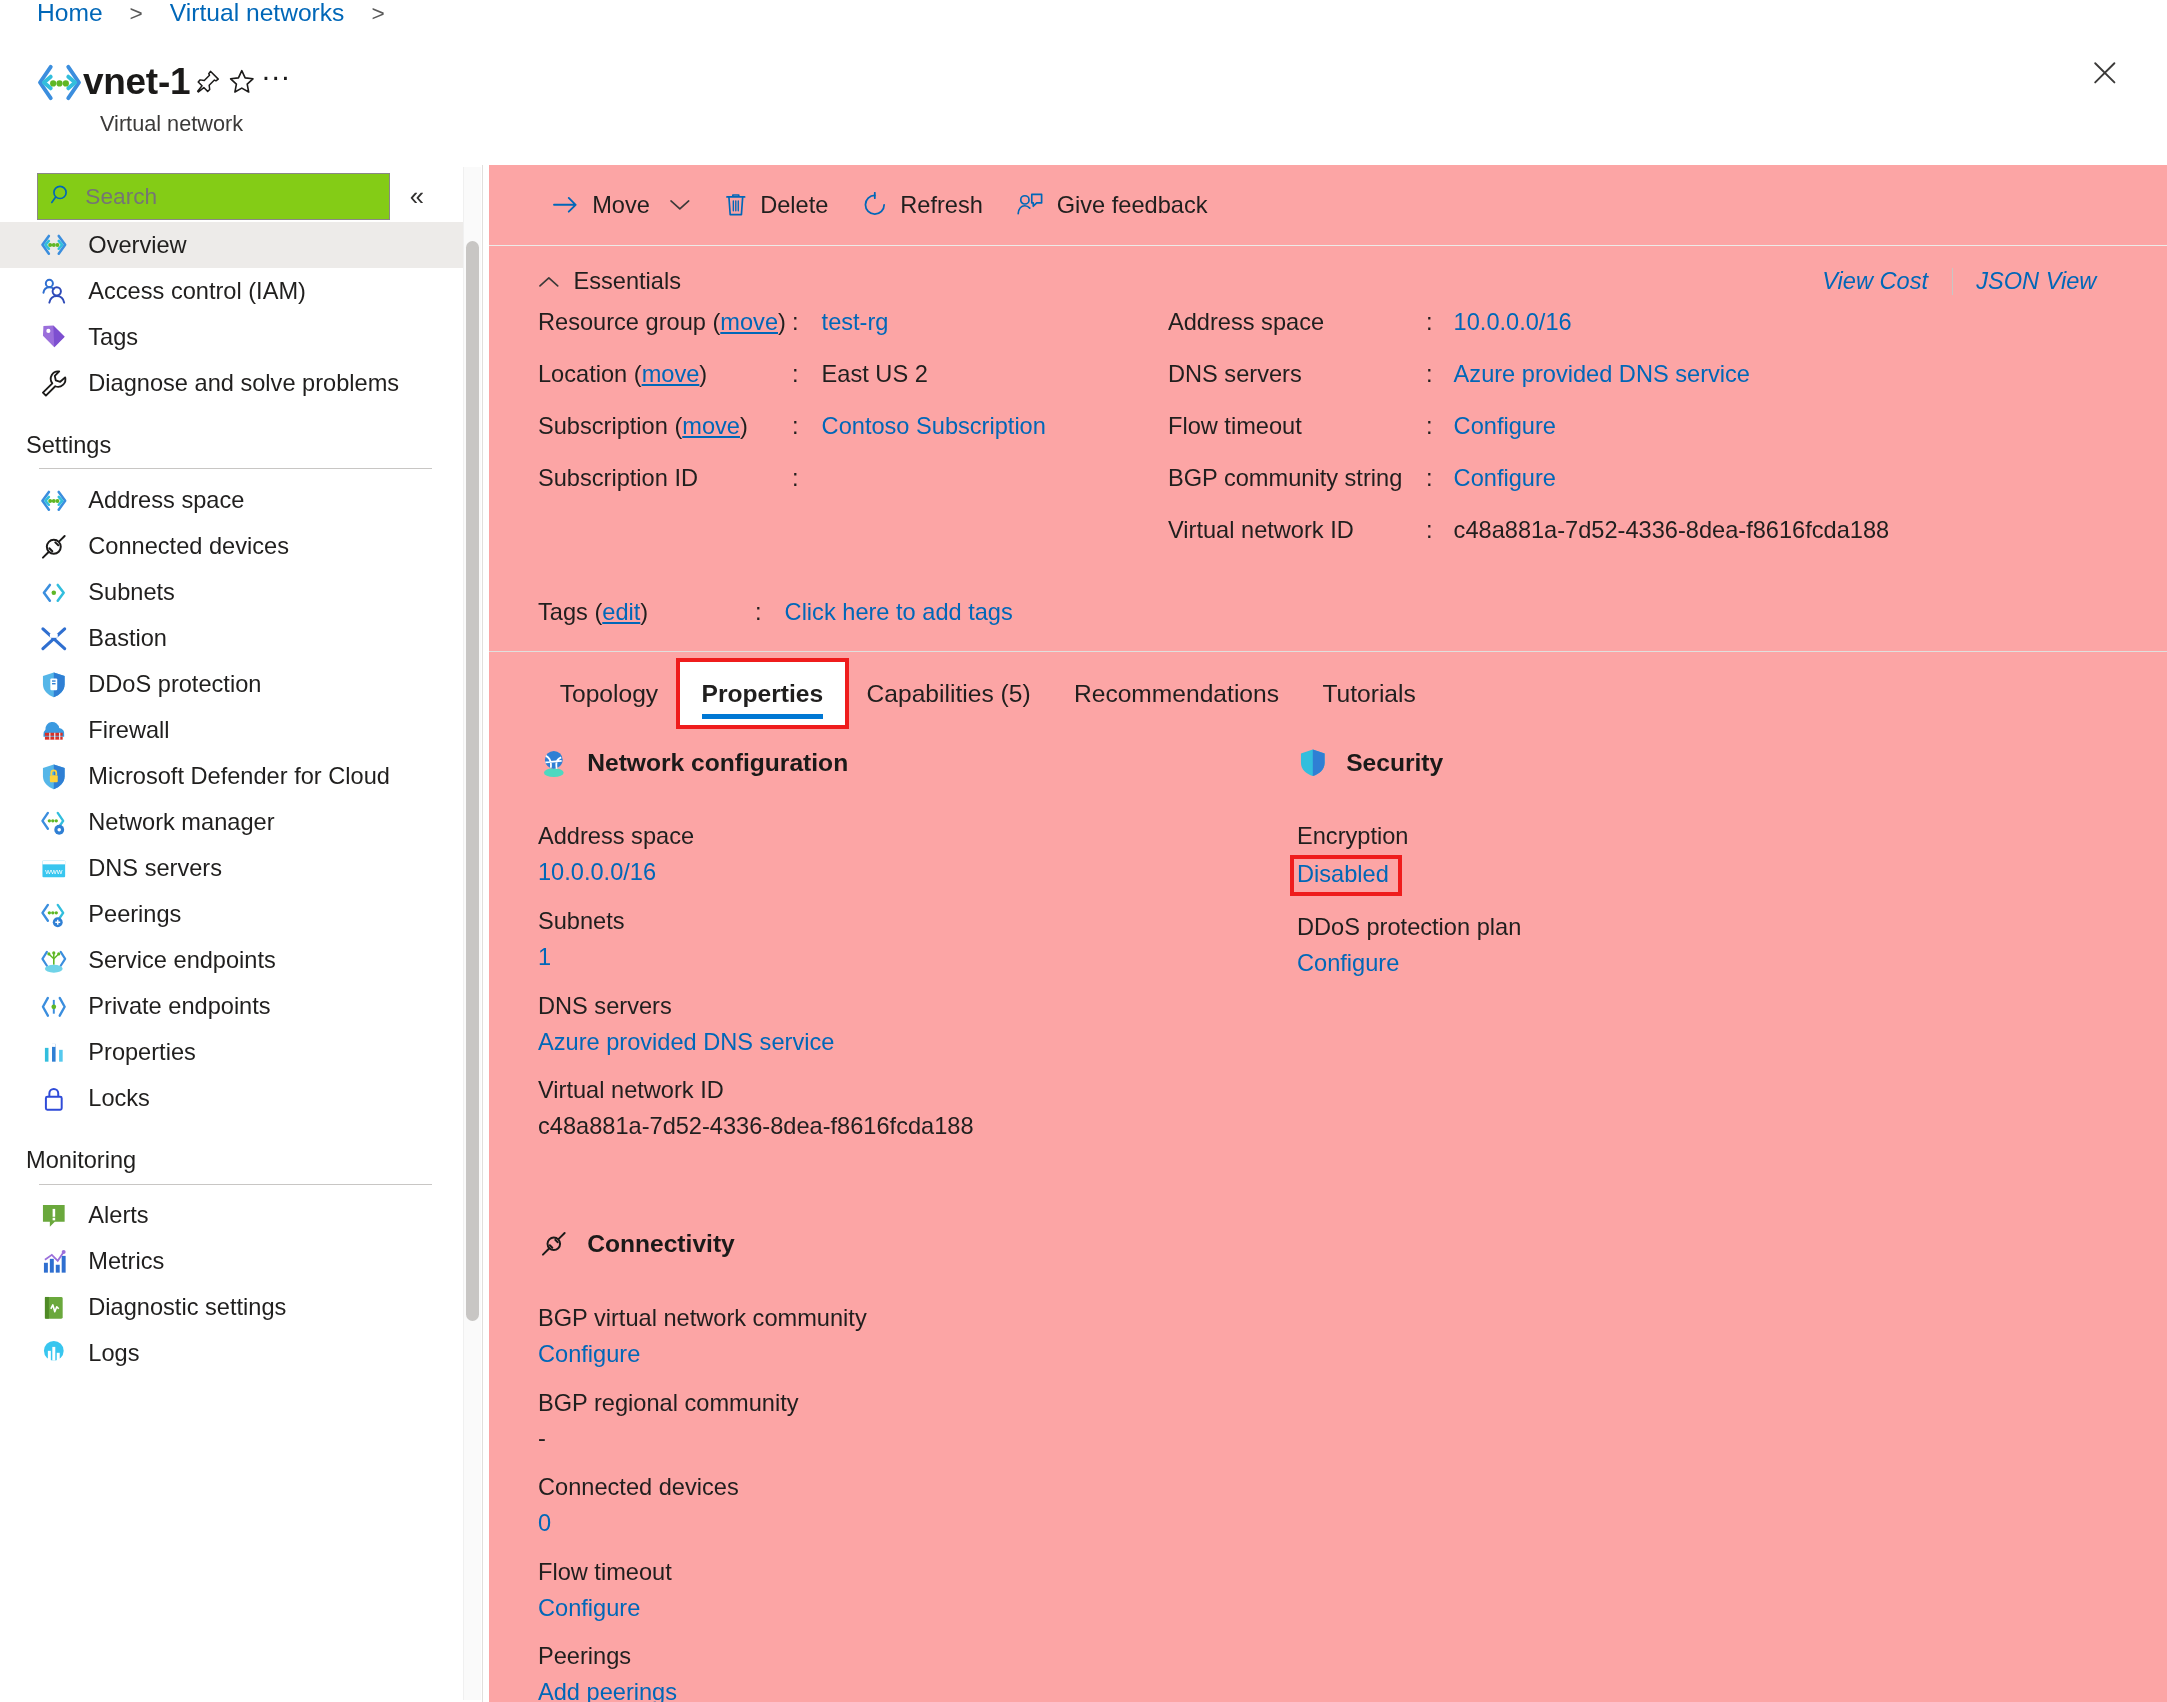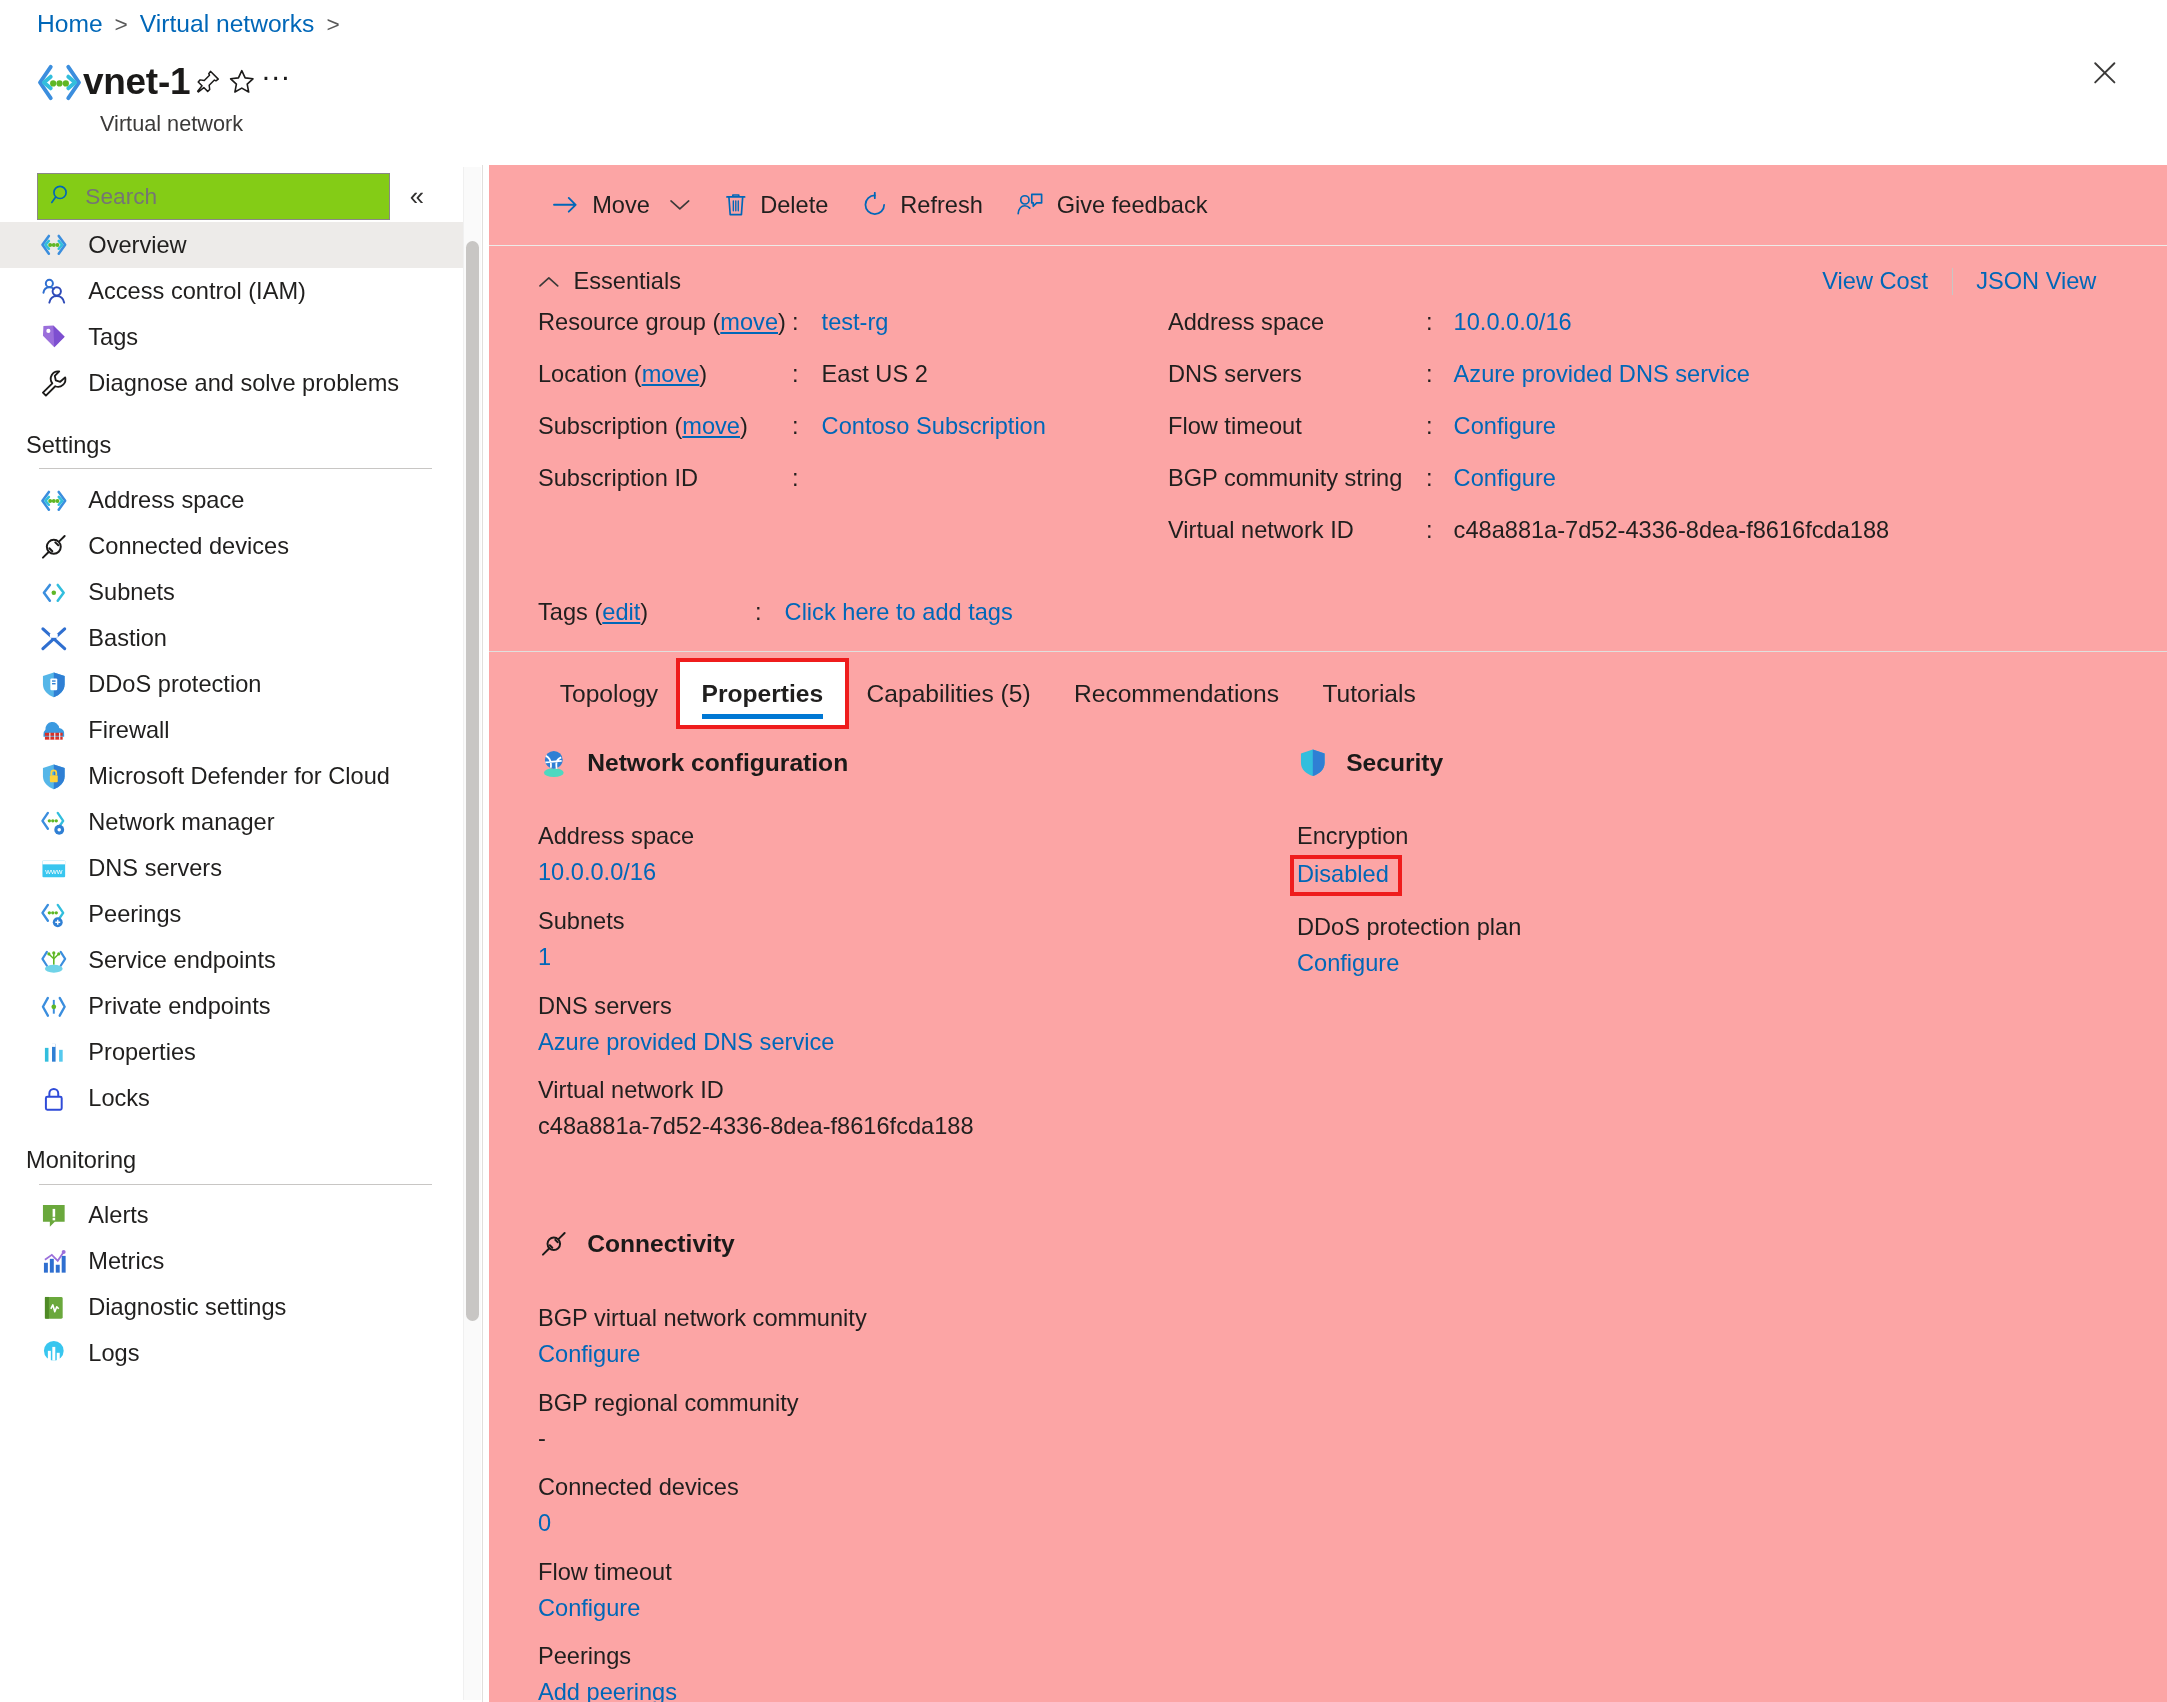--- a/index.html
+++ b/index.html
@@ -4,26 +4,26 @@
 <style>
   * { box-sizing: border-box; }
   html, body {
     margin: 0; padding: 0;
     width: 2167px; height: 1702px;
     background: #ffffff;
     font-family: "Liberation Sans", sans-serif;
     color: #201f1e;
     overflow: hidden;
   }
-  a { text-decoration: none; }
+  a { text-decoration: none; font-style: italic; }
 
   
   .breadcrumb {
-    position: absolute; left: 37px; top: 12px;
-    display: flex; align-items: center; gap: 12px;
+    position: absolute; left: 37px; top: 1px;
+    display: flex; align-items: center; gap: 27px;
     font-size: 24.6px; line-height: 1;
   }
   .crumb-link { color: #0067b8; cursor: pointer; }
   .crumb-sep { color: #5a5a5a; font-size: 22.7px; }
 
   
   .res-header { position: absolute; left: 37px; top: 61px; }
   .res-title-row { display: flex; align-items: center; gap: 1px; }
   .res-icon { width: 45px; height: 39px; display: block; }
   .res-name { font-size: 37px; font-weight: 700; color: #1b1a19; letter-spacing: -0.3px; }

